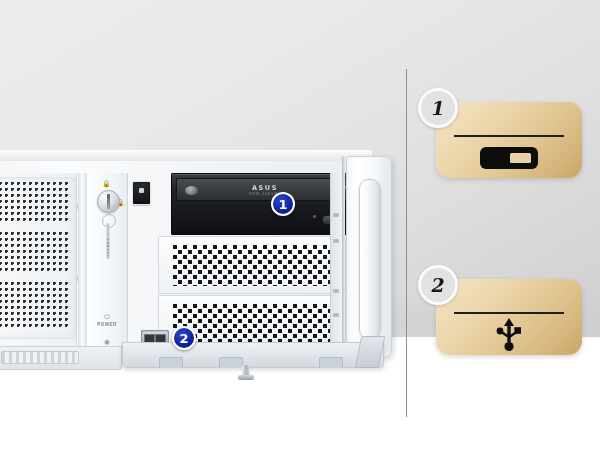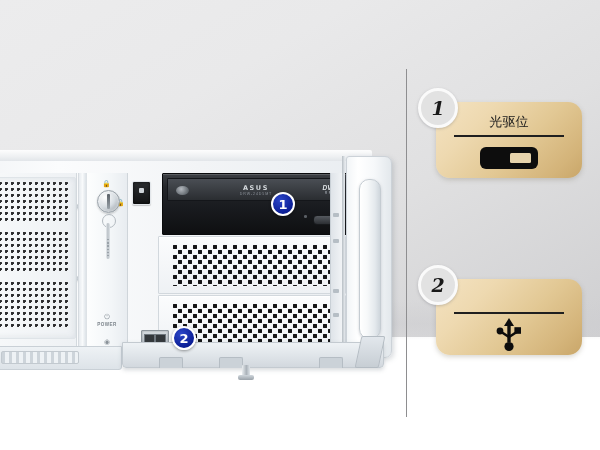--- a/index.html
+++ b/index.html
@@ -133,21 +133,21 @@
   }
   .pswitch:after{
     content:"";position:absolute;left:6px;top:6px;width:5px;height:5px;
     background:#cfd4d9;border-radius:1px;
   }
 
   
   .bay-col{position:absolute;left:168px;top:12px;width:186px;height:180px;}
 
   .odd{
-    position:absolute;left:4px;top:0;width:186px;height:60px;
+    position:absolute;left:13px;top:0;width:186px;height:60px;
     background:linear-gradient(to bottom,#3c3f44 0%,#24262a 22%,#1a1c20 52%,#0e0f11 100%);
     border:1px solid #0a0b0d;border-radius:1px;
     box-shadow:inset 0 1px 0 rgba(255,255,255,.16);
   }
   .odd-tray{
     position:absolute;left:4px;top:4px;width:176px;height:21px;
     background:linear-gradient(to bottom,#4a4e54,#2a2d31);
     border-radius:1px;border:1px solid #14161a;
   }
   .odd-disc{
@@ -428,21 +428,20 @@
     </div>
     <div class="bracket"></div>
     <div class="foot"></div>
   </div>
 
   <div class="marker marker-1">1</div>
   <div class="marker marker-2">2</div>
 
   <div class="callout c1">
     <div class="card">
-      <div class="card-title">光驱位</div>
       <div class="card-rule"></div>
       <div class="card-icon">
         <div class="slot-icon"></div>
       </div>
     </div>
     <div class="badge">1</div>
   </div>
 
   <div class="callout c2">
     <div class="card">

